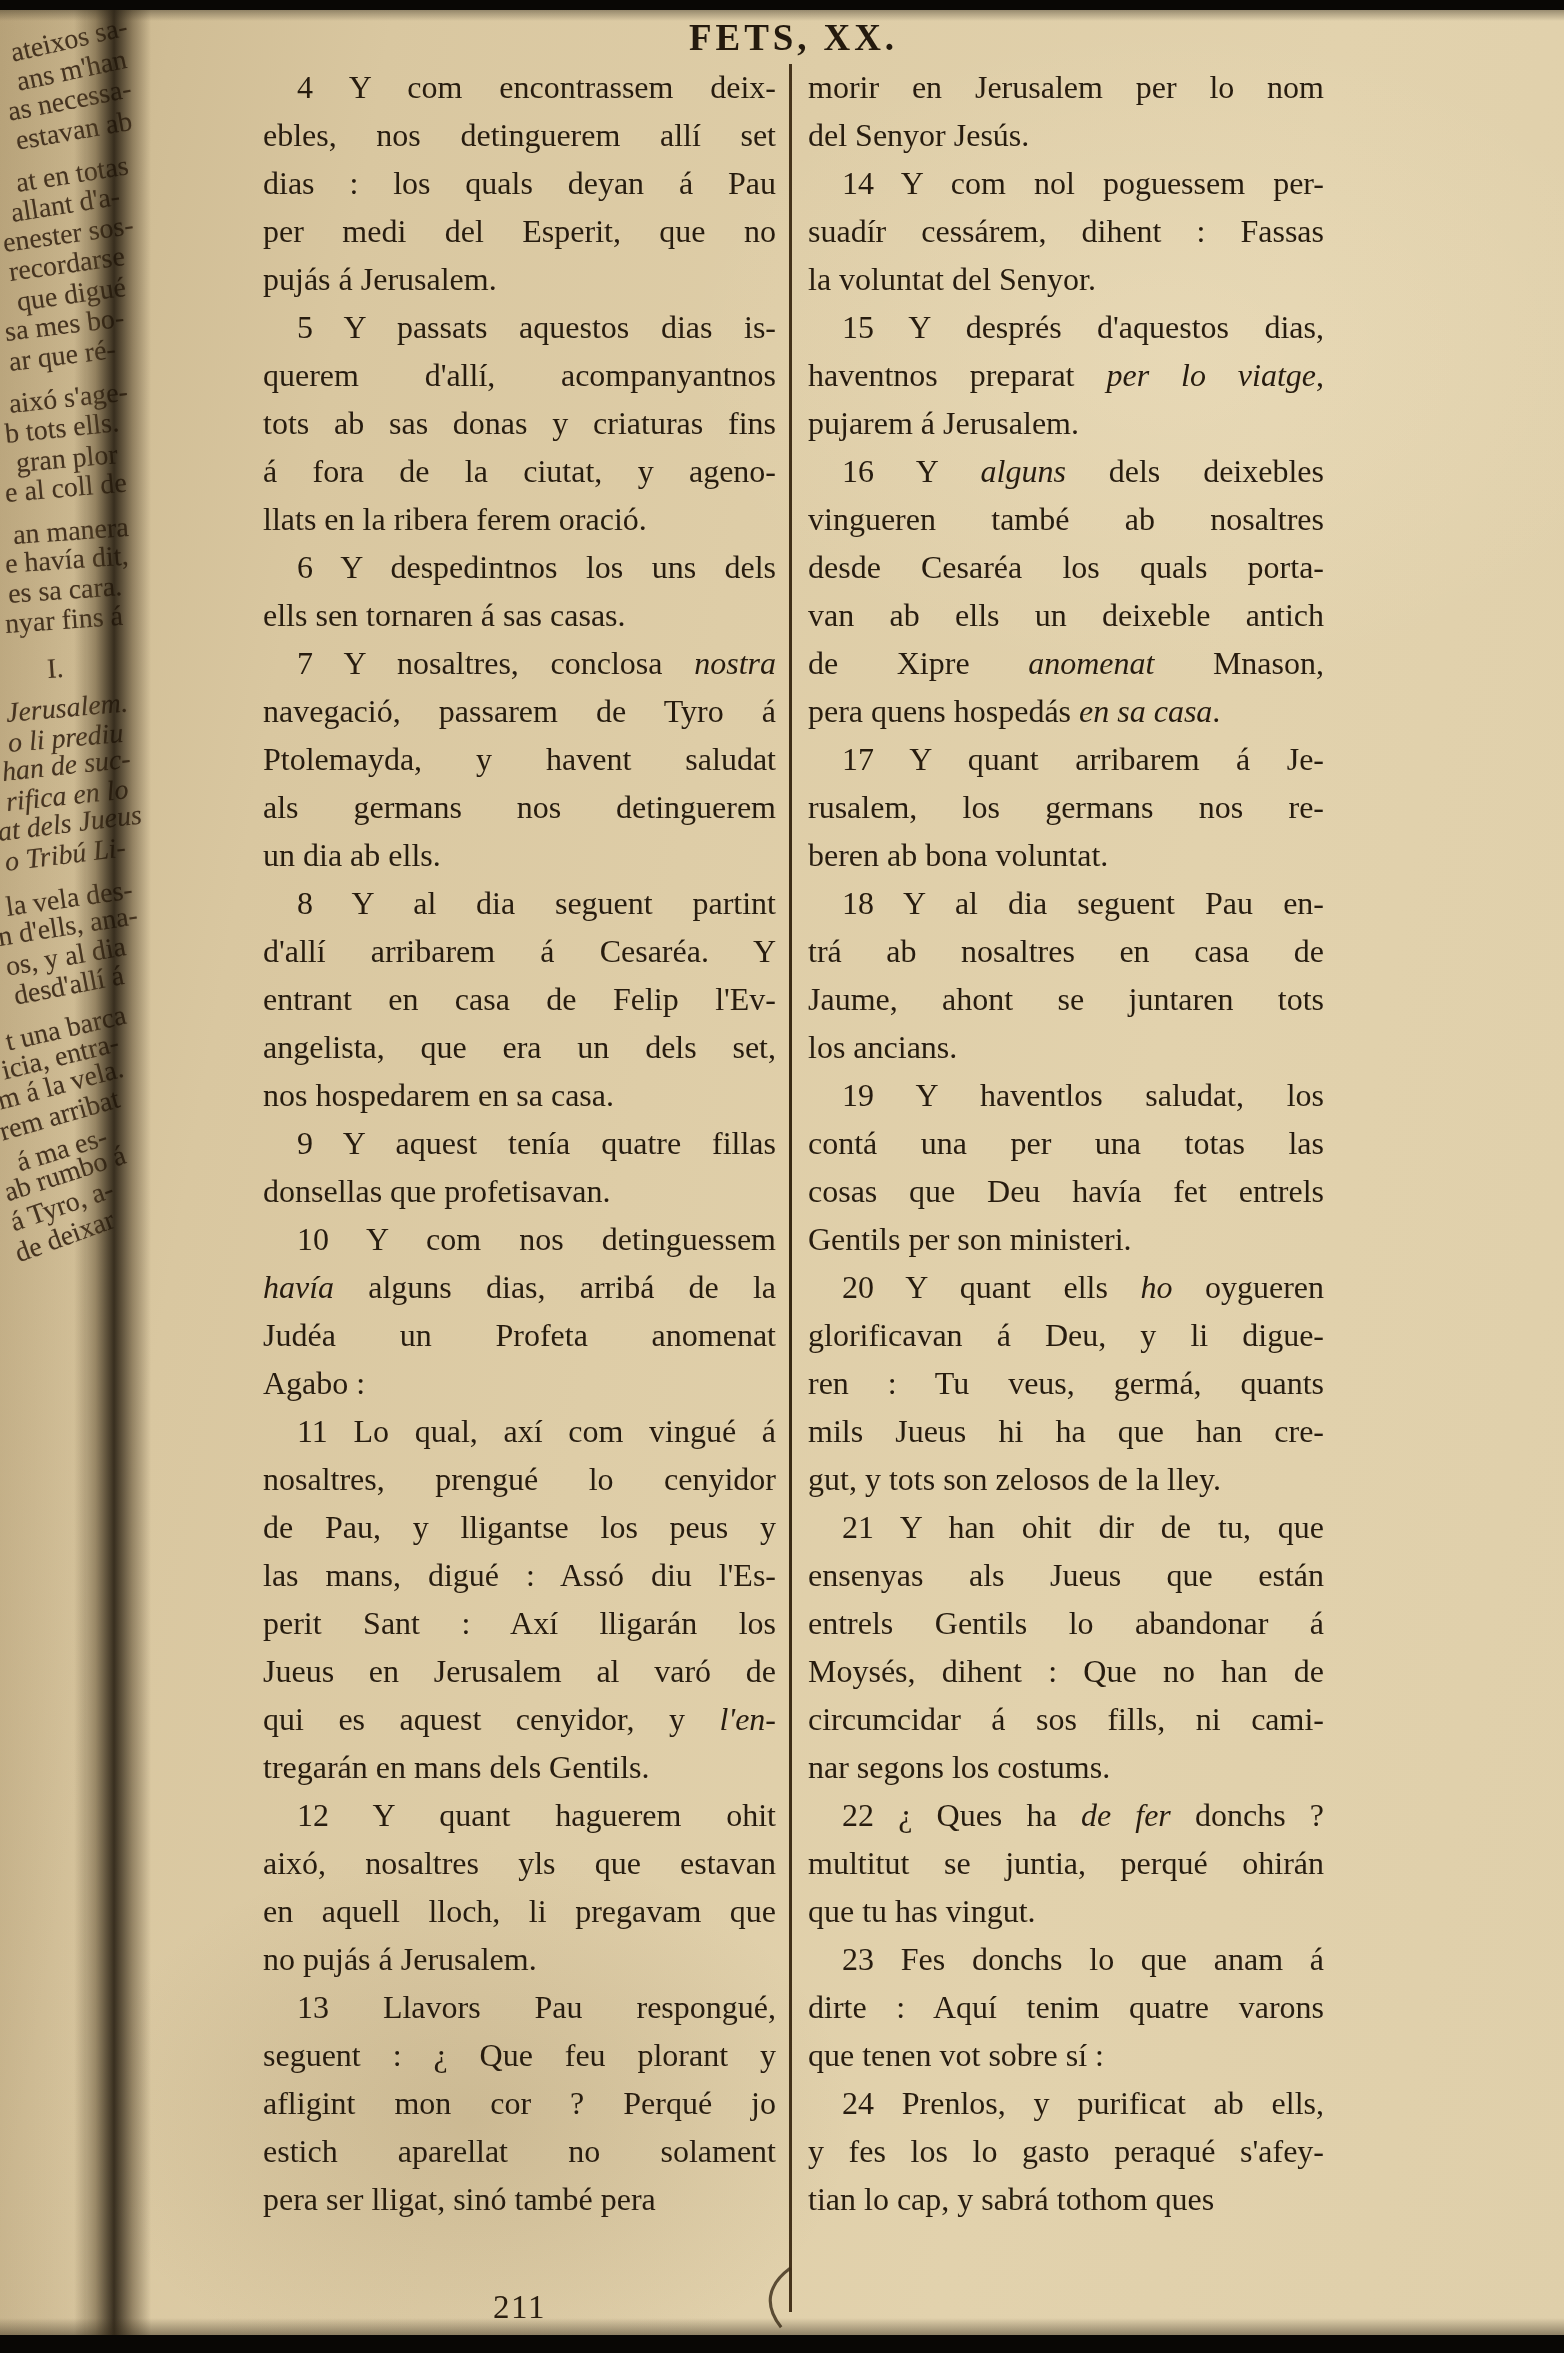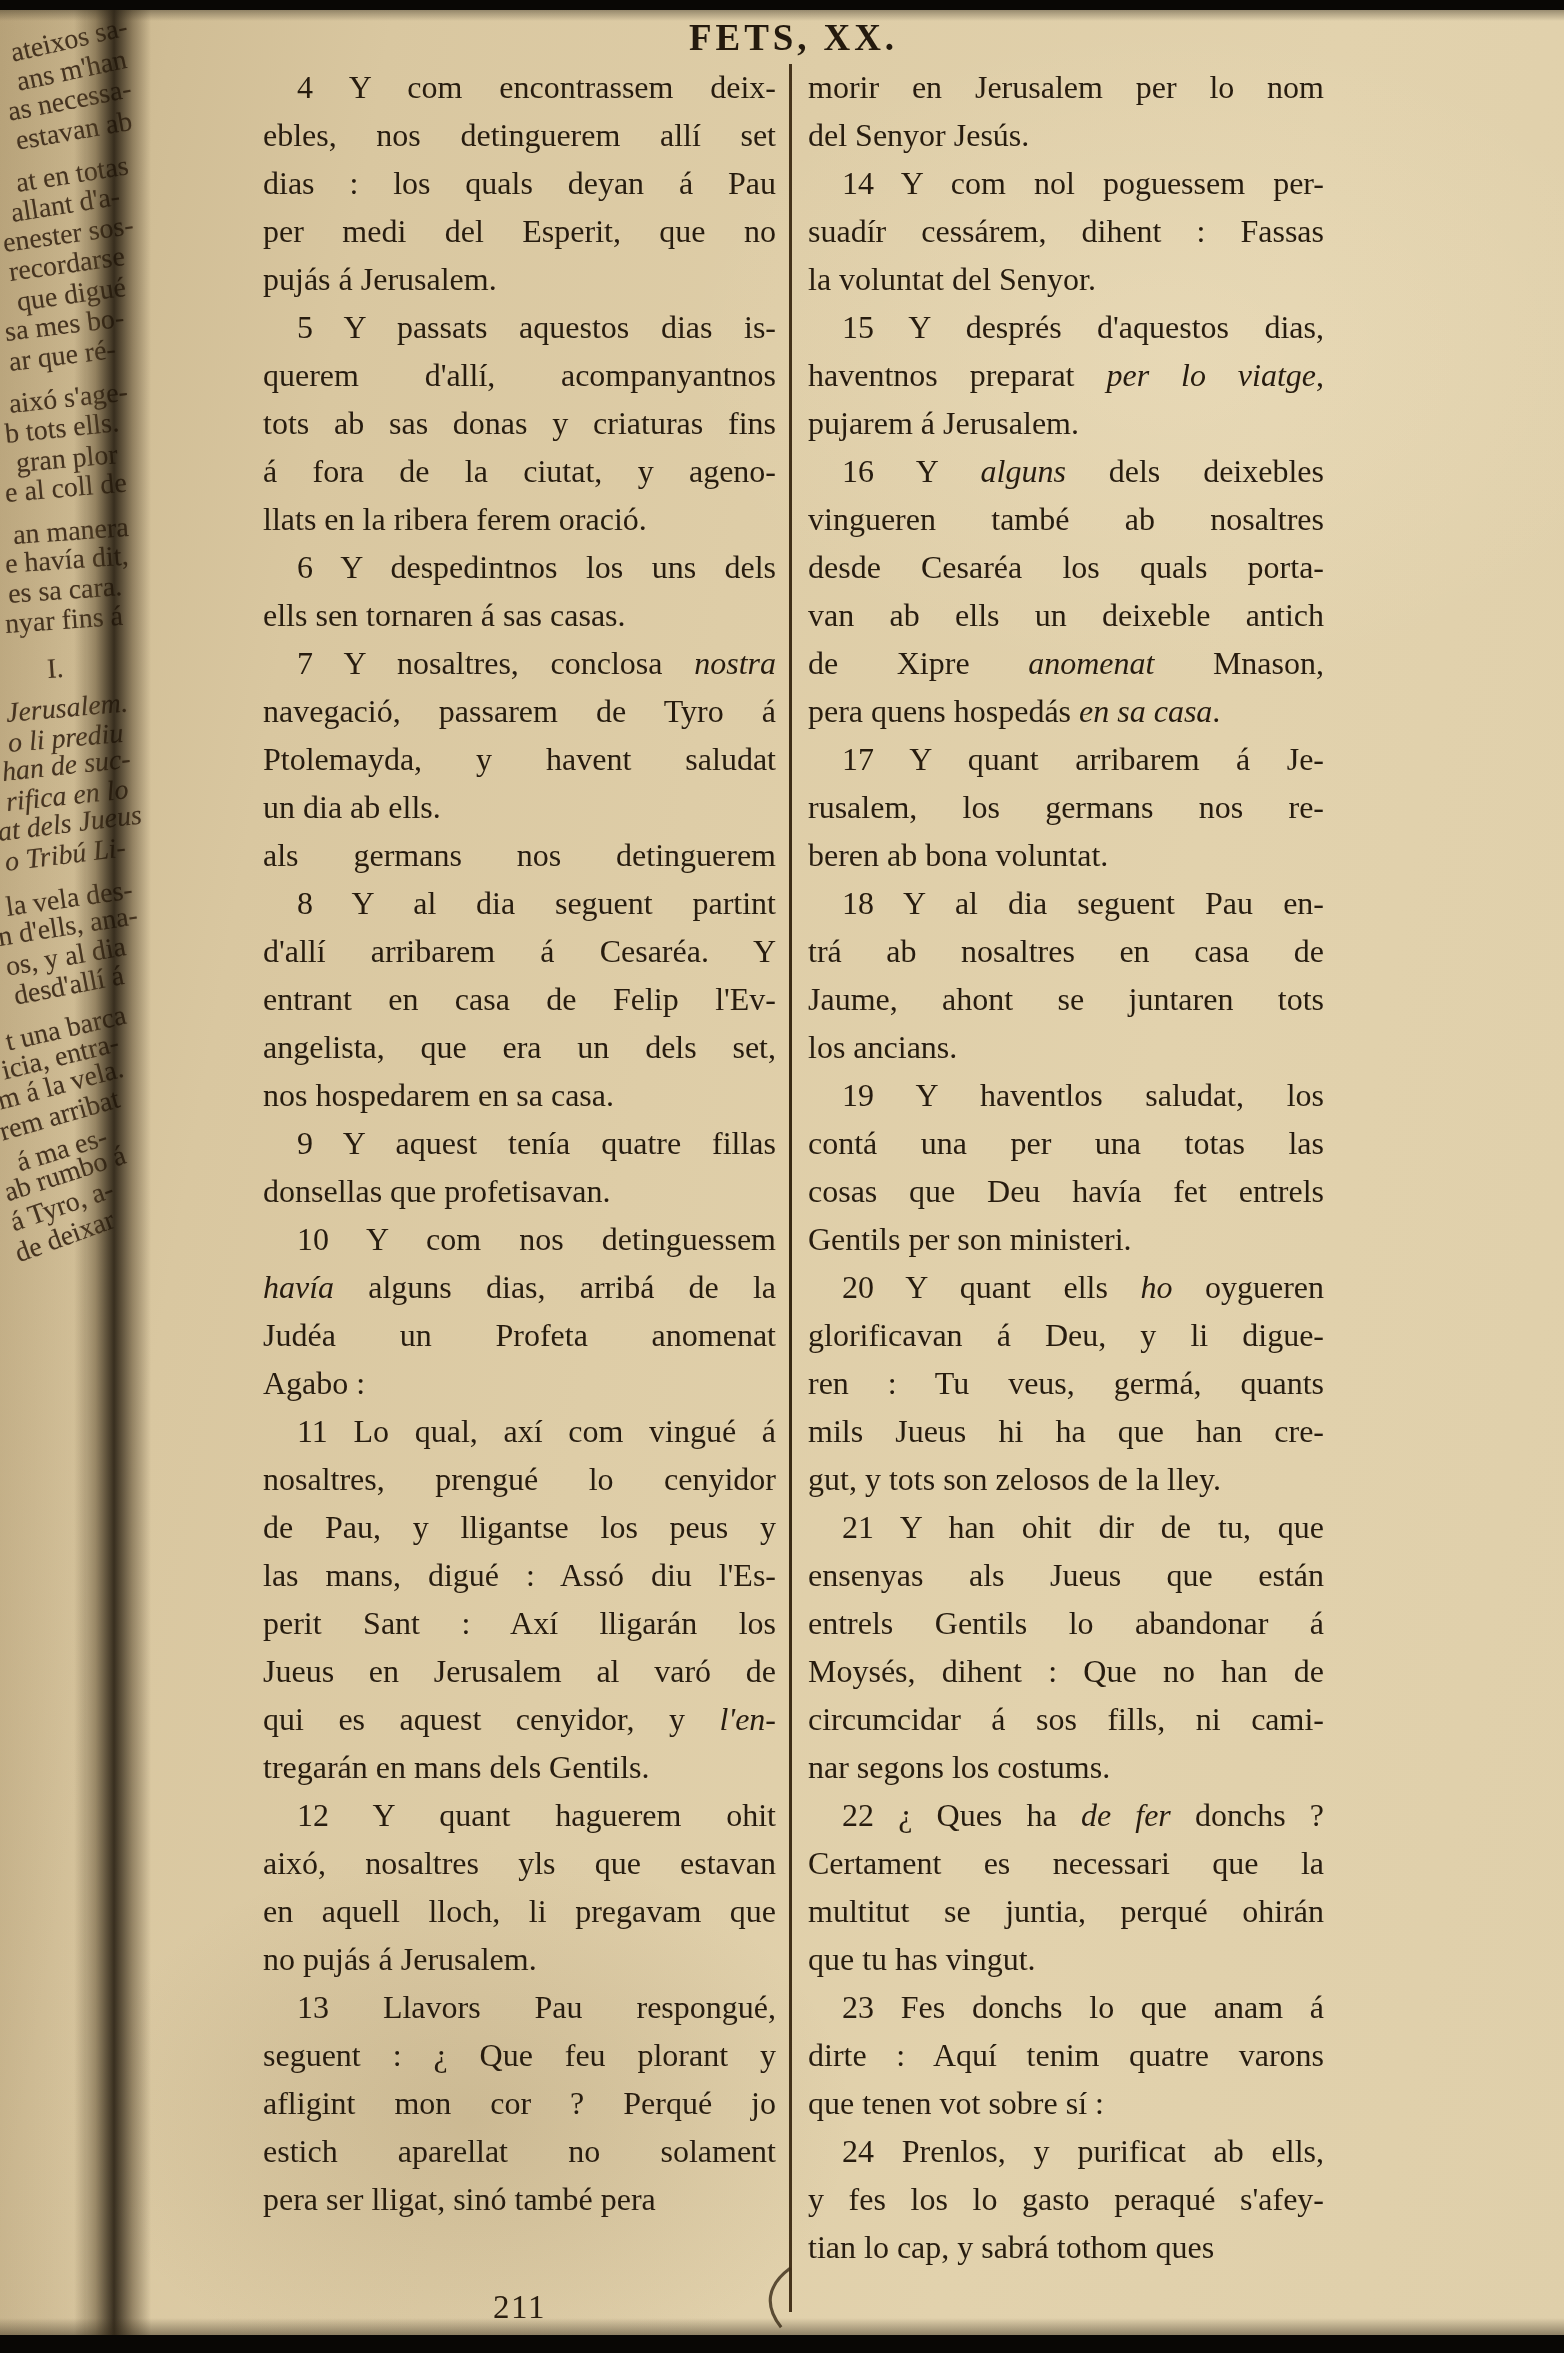--- a/index.html
+++ b/index.html
@@ -113,22 +113,22 @@
       <div class="tline first">5 Y passats aquestos dias is-</div>
       <div class="tline">querem d'allí, acompanyantnos</div>
       <div class="tline">tots ab sas donas y criaturas fins</div>
       <div class="tline">á fora de la ciutat, y ageno-</div>
       <div class="tline last">llats en la ribera ferem oració.</div>
       <div class="tline first">6 Y despedintnos los uns dels</div>
       <div class="tline last">ells sen tornaren á sas casas.</div>
       <div class="tline first">7 Y nosaltres, conclosa <i>nostra</i></div>
       <div class="tline">navegació, passarem de Tyro á</div>
       <div class="tline">Ptolemayda, y havent saludat</div>
+      <div class="tline">als germans nos detinguerem</div>
       <div class="tline last">un dia ab ells.</div>
-      <div class="tline">als germans nos detinguerem</div>
       <div class="tline first">8 Y al dia seguent partint</div>
       <div class="tline">d'allí arribarem á Cesaréa. Y</div>
       <div class="tline">entrant en casa de Felip l'Ev-</div>
       <div class="tline">angelista, que era un dels set,</div>
       <div class="tline last">nos hospedarem en sa casa.</div>
       <div class="tline first">9 Y aquest tenía quatre fillas</div>
       <div class="tline last">donsellas que profetisavan.</div>
       <div class="tline first">10 Y com nos detinguessem</div>
       <div class="tline"><i>havía</i> alguns dias, arribá de la</div>
       <div class="tline">Judéa un Profeta anomenat</div>
@@ -185,21 +185,20 @@
       <div class="tline">ren : Tu veus, germá, quants</div>
       <div class="tline">mils Jueus hi ha que han cre-</div>
       <div class="tline last">gut, y tots son zelosos de la lley.</div>
       <div class="tline first">21 Y han ohit dir de tu, que</div>
       <div class="tline">ensenyas als Jueus que están</div>
       <div class="tline">entrels Gentils lo abandonar á</div>
       <div class="tline">Moysés, dihent : Que no han de</div>
       <div class="tline">circumcidar á sos fills, ni cami-</div>
       <div class="tline last">nar segons los costums.</div>
       <div class="tline first">22 ¿ Ques ha <i>de fer</i> donchs ?</div>
-      <div class="tline">Certament es necessari que la</div>
       <div class="tline">multitut se juntia, perqué ohirán</div>
       <div class="tline last">que tu has vingut.</div>
       <div class="tline first">23 Fes donchs lo que anam á</div>
       <div class="tline">dirte : Aquí tenim quatre varons</div>
       <div class="tline last">que tenen vot sobre sí :</div>
       <div class="tline first">24 Prenlos, y purificat ab ells,</div>
       <div class="tline">y fes los lo gasto peraqué s'afey-</div>
       <div class="tline last">tian lo cap, y sabrá tothom ques</div>
     </div>
 

